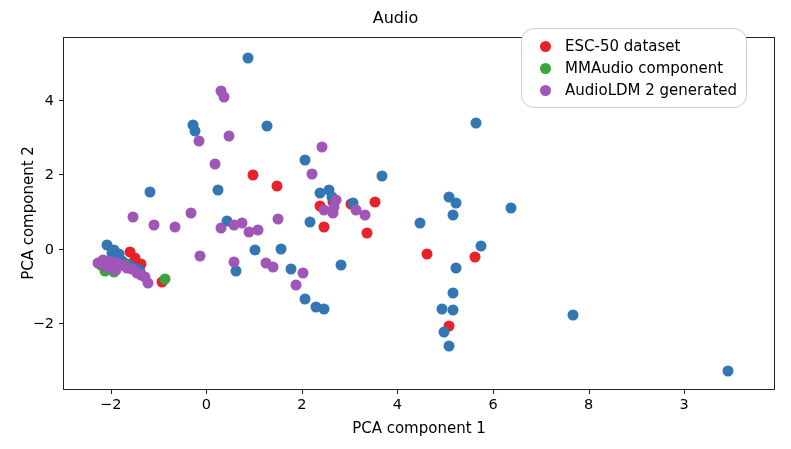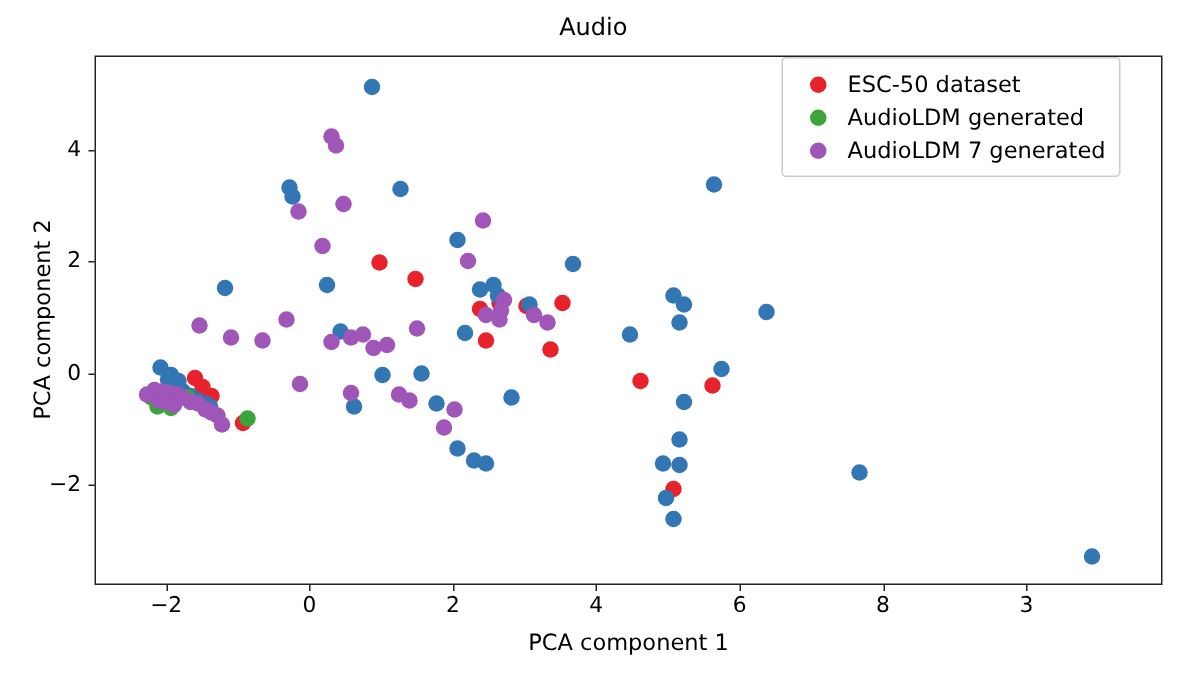--- a/index.html
+++ b/index.html
@@ -100,25 +100,25 @@
     color: #000000;
     left: -92px;
     top: 204px;
     width: 240px;
     text-align: center;
     transform: rotate(-90deg);
   }
   #legend {
     position: absolute;
     left: 521px;
-    top: 38px;
+    top: 28px;
     padding: 6px 9px 6px 8px;
     background: #ffffff;
     border: 1px solid #cccccc;
-    border-radius: 3px;
+    border-radius: 13px;
     box-sizing: border-box;
   }
   .legend-row {
     display: flex;
     align-items: center;
     height: 22px;
   }
   .legend-swatch {
     width: 11px;
     height: 11px;
@@ -290,21 +290,21 @@
   <div id="xlabel">PCA component 1</div>
   <div id="ylabel">PCA component 2</div>
 
   <div id="legend">
       <div class="legend-row">
         <span class="legend-swatch" style="background: rgb(232, 34, 42);"></span>
         <span class="legend-text">ESC-50 dataset</span>
       </div>
       <div class="legend-row">
         <span class="legend-swatch" style="background: rgb(58, 165, 58);"></span>
-        <span class="legend-text">AudioLDM generated</span>
+        <span class="legend-text">MMAudio component</span>
       </div>
       <div class="legend-row">
         <span class="legend-swatch" style="background: rgb(160, 85, 184);"></span>
-        <span class="legend-text">AudioLDM 7 generated</span>
+        <span class="legend-text">AudioLDM 2 generated</span>
       </div>
     </div>
 
 </div>
 
 </body></html>

